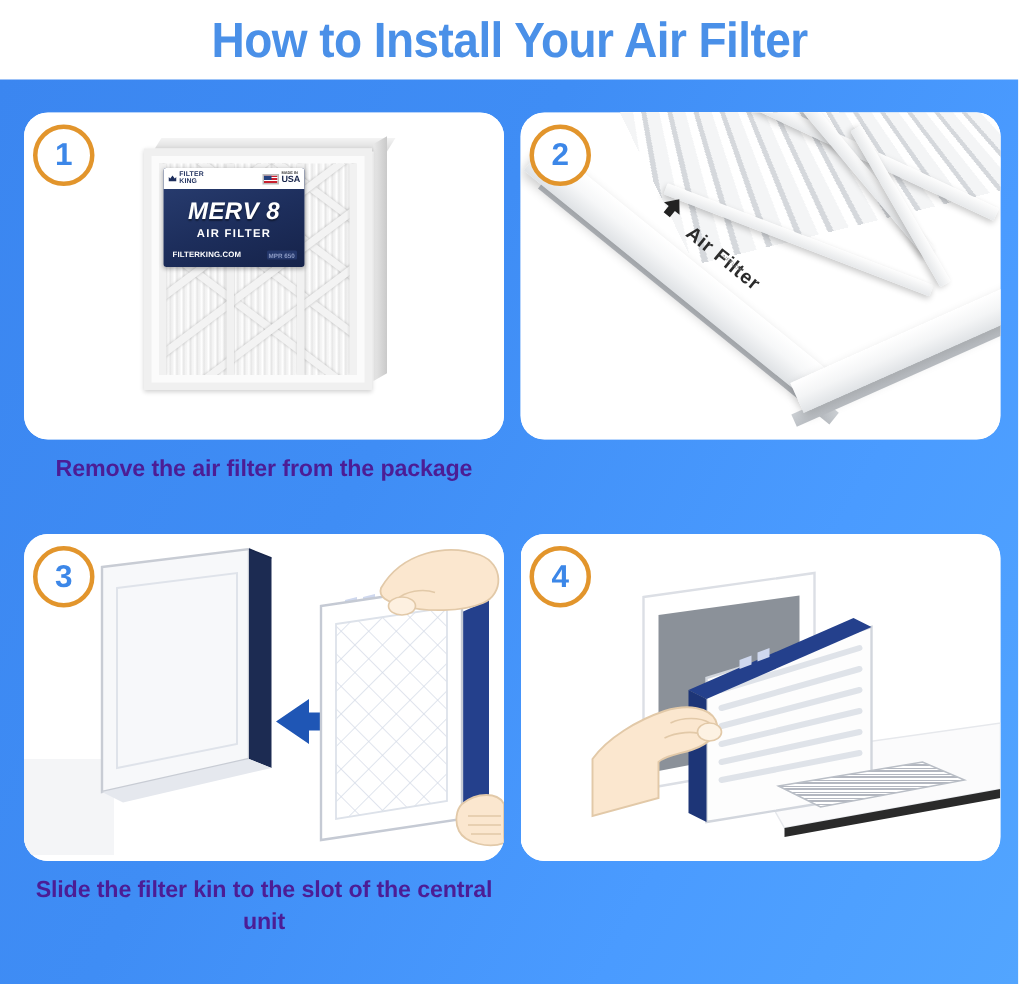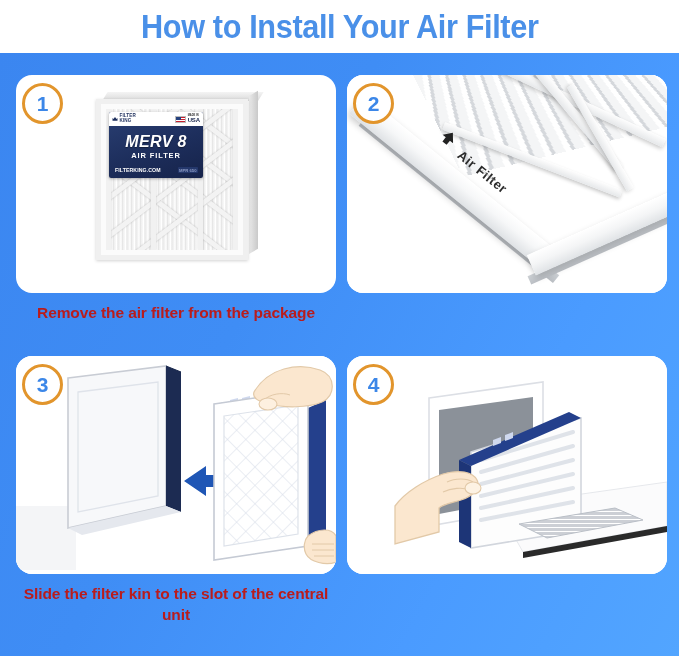--- a/index.html
+++ b/index.html
@@ -94,30 +94,30 @@
     font-size: 21px;
     font-weight: bold;
     color: #3c87e8;
     z-index: 9;
   }
 
   .caption {
     margin-top: 10px;
     width: 320px;
     text-align: center;
-    color: #b91c1c;
+    color: #4c1d95;
     font-weight: bold;
     font-size: 15.5px;
     line-height: 1.33;
     letter-spacing: -0.1px;
   }
 
   
   .p1-stage { position:absolute; left:0; top:0; width:320px; height:218px;
-              background:#fff;border-radius:20px; }
+              background:#fff; }
   .filter-front {
     position: absolute;
     left: 80px; top: 17px;
     width: 162px; height: 168px;
   }
   .ff-topedge {
     position:absolute; left:6px; top:0; width:156px; height:9px;
     background: linear-gradient(#f4f4f4, #d9d9d9);
     transform: skewX(-32deg);
     transform-origin: left bottom;

